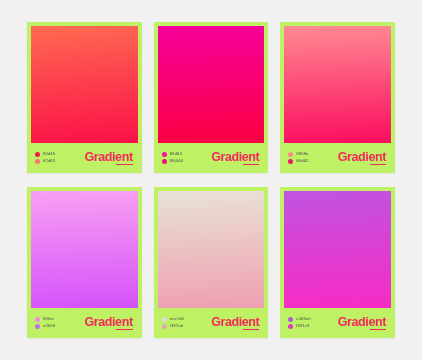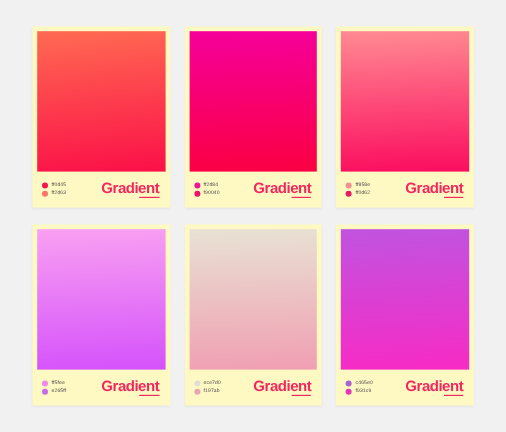--- a/index.html
+++ b/index.html
@@ -15,21 +15,21 @@
   #board {
     width: 422px; height: 360px;
     padding: 22px 27px;
     display: grid;
     grid-template-columns: repeat(3, 1fr);
     grid-template-rows: repeat(2, 1fr);
     column-gap: 12px;
     row-gap: 14px;
   }
   .card {
-    background: #fef9c3;
+    background: #bef264;
     display: flex;
     flex-direction: column;
     padding: 4px 4px 0 4px;
     box-shadow: 0 1px 2px rgba(0,0,0,0.05);
   }
   .swatch {
     flex: 1 1 auto;
     width: 100%;
     min-height: 0;
   }

